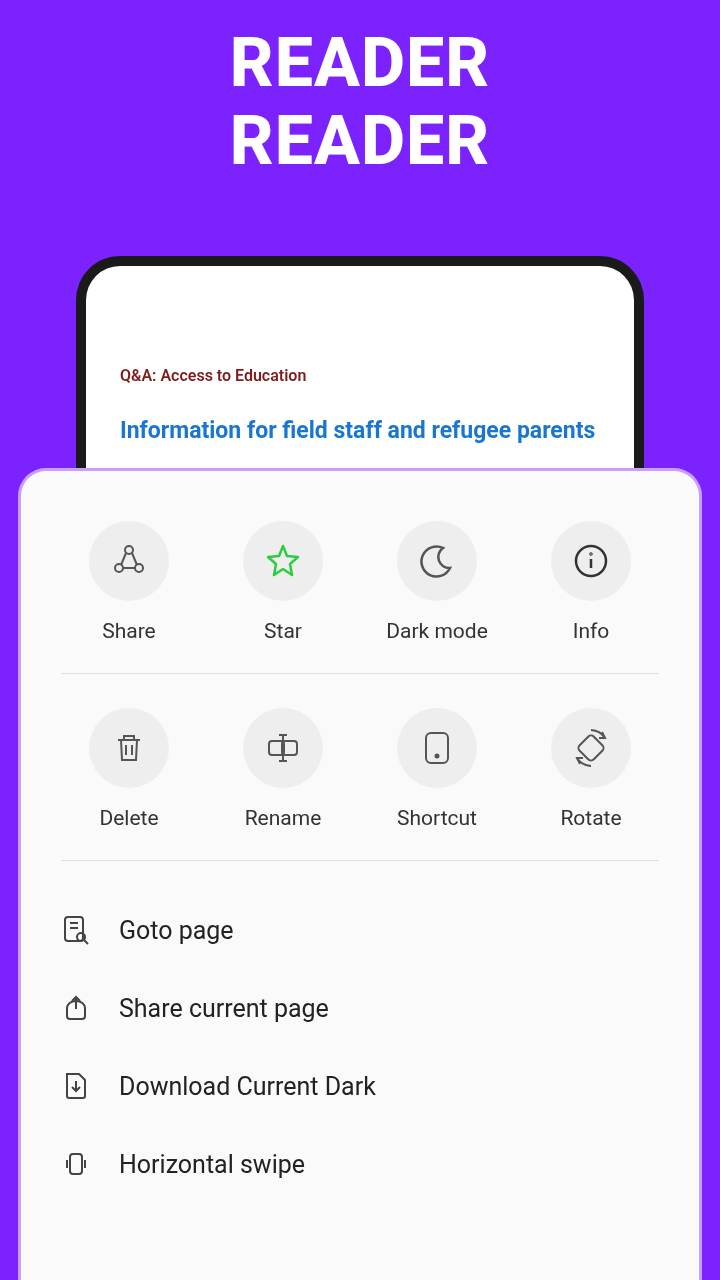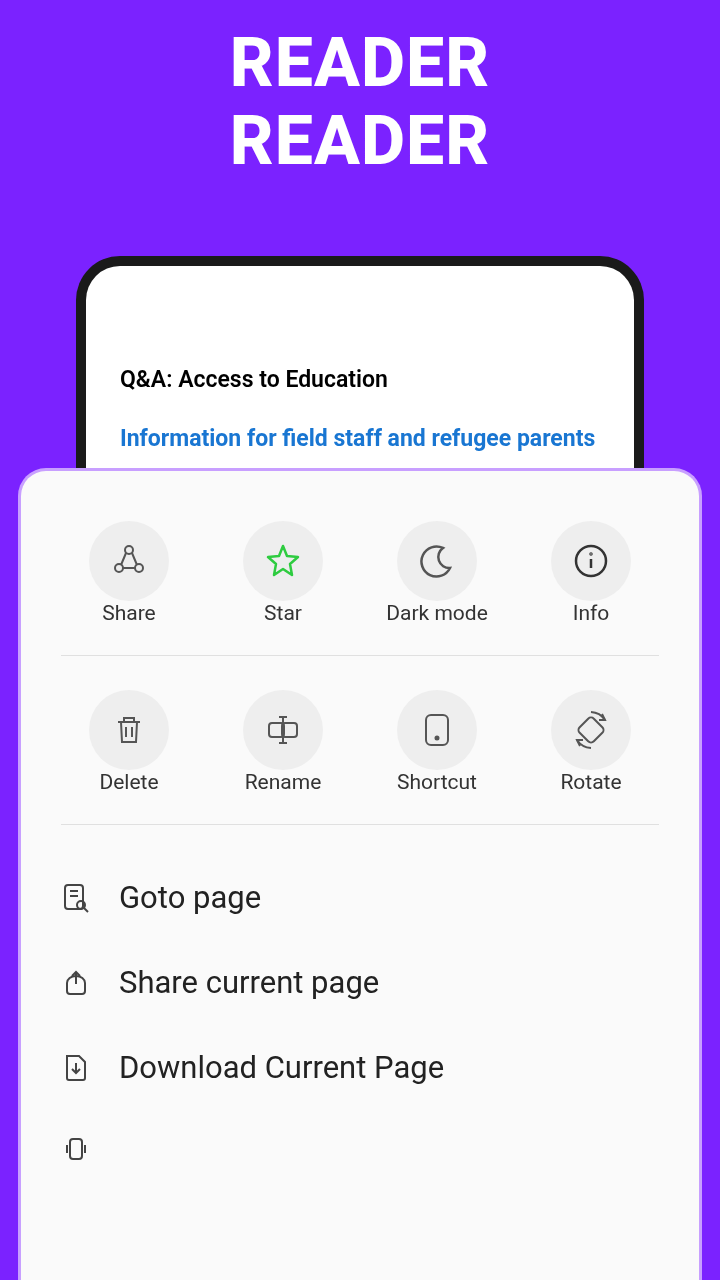--- a/index.html
+++ b/index.html
@@ -29,23 +29,23 @@
   border-radius: 44px;
   padding: 10px;
 }
 .phone-screen {
   background: #fff;
   width: 100%; height: 100%;
   border-radius: 34px;
   padding: 100px 34px 0 34px;
 }
 .doc-title {
-  color: #000000;
+  color: #7f1d1d;
   font-weight: 600;
-  font-size: 23px;
+  font-size: 16px;
   margin-bottom: 32px;
 }
 .doc-subtitle {
   color: #1976D2;
   font-weight: 700;
   font-size: 23px;
 }
 .sheet {
   position: absolute;
   top: 468px;
@@ -61,20 +61,21 @@
 .grid {
   display: grid;
   grid-template-columns: repeat(4, 1fr);
   gap: 0 18px;
   padding: 0 10px 30px 10px;
 }
 .grid-item {
   display: flex;
   flex-direction: column;
   align-items: center;
+  gap: 18px;
 }
 .circle {
   width: 80px; height: 80px;
   border-radius: 50%;
   background: #EEEEEE;
   display: flex;
   align-items: center;
   justify-content: center;
 }
 .grid-label {
@@ -96,21 +97,21 @@
 }
 .list-icon {
   width: 30px; height: 30px;
   display: flex;
   align-items: center;
   justify-content: center;
   flex-shrink: 0;
 }
 .list-label {
   color: #222;
-  font-size: 31px;
+  font-size: 25px;
 }
 svg { display: block; }
 </style>
 </head>
 <body>
 
 <div class="title">
   <span>READER</span><br><span>READER</span>
 </div>
 
@@ -235,25 +236,26 @@
       <span class="list-label">Share current page</span>
     </div>
     <div class="list-item">
       <span class="list-icon">
         <svg width="26" height="30" viewBox="0 0 26 30" fill="none" stroke="#444" stroke-width="2">
           <path d="M4 3 L16 3 L22 9 L22 25 A2 2 0 0 1 20 27 L6 27 A2 2 0 0 1 4 25 Z"></path>
           <line x1="13" y1="10" x2="13" y2="20"></line>
             <polyline points="9,16 13,20 17,16"></polyline>
         </svg>
       </span>
-      <span class="list-label">Download Current Page</span>
+      <span class="list-label">Download Current Dark</span>
     </div>
     <div class="list-item">
       <span class="list-icon">
         <svg width="30" height="28" viewBox="0 0 30 28" fill="none" stroke="#444" stroke-width="2">
           <rect x="9" y="4" width="12" height="20" rx="3"></rect>
           <path d="M6 10 L6 18 M24 10 L24 18"></path>
         </svg>
       </span>
+      <span class="list-label">Horizontal swipe</span>
     </div>
   </div>
 
 </div>
 
 </body></html>

